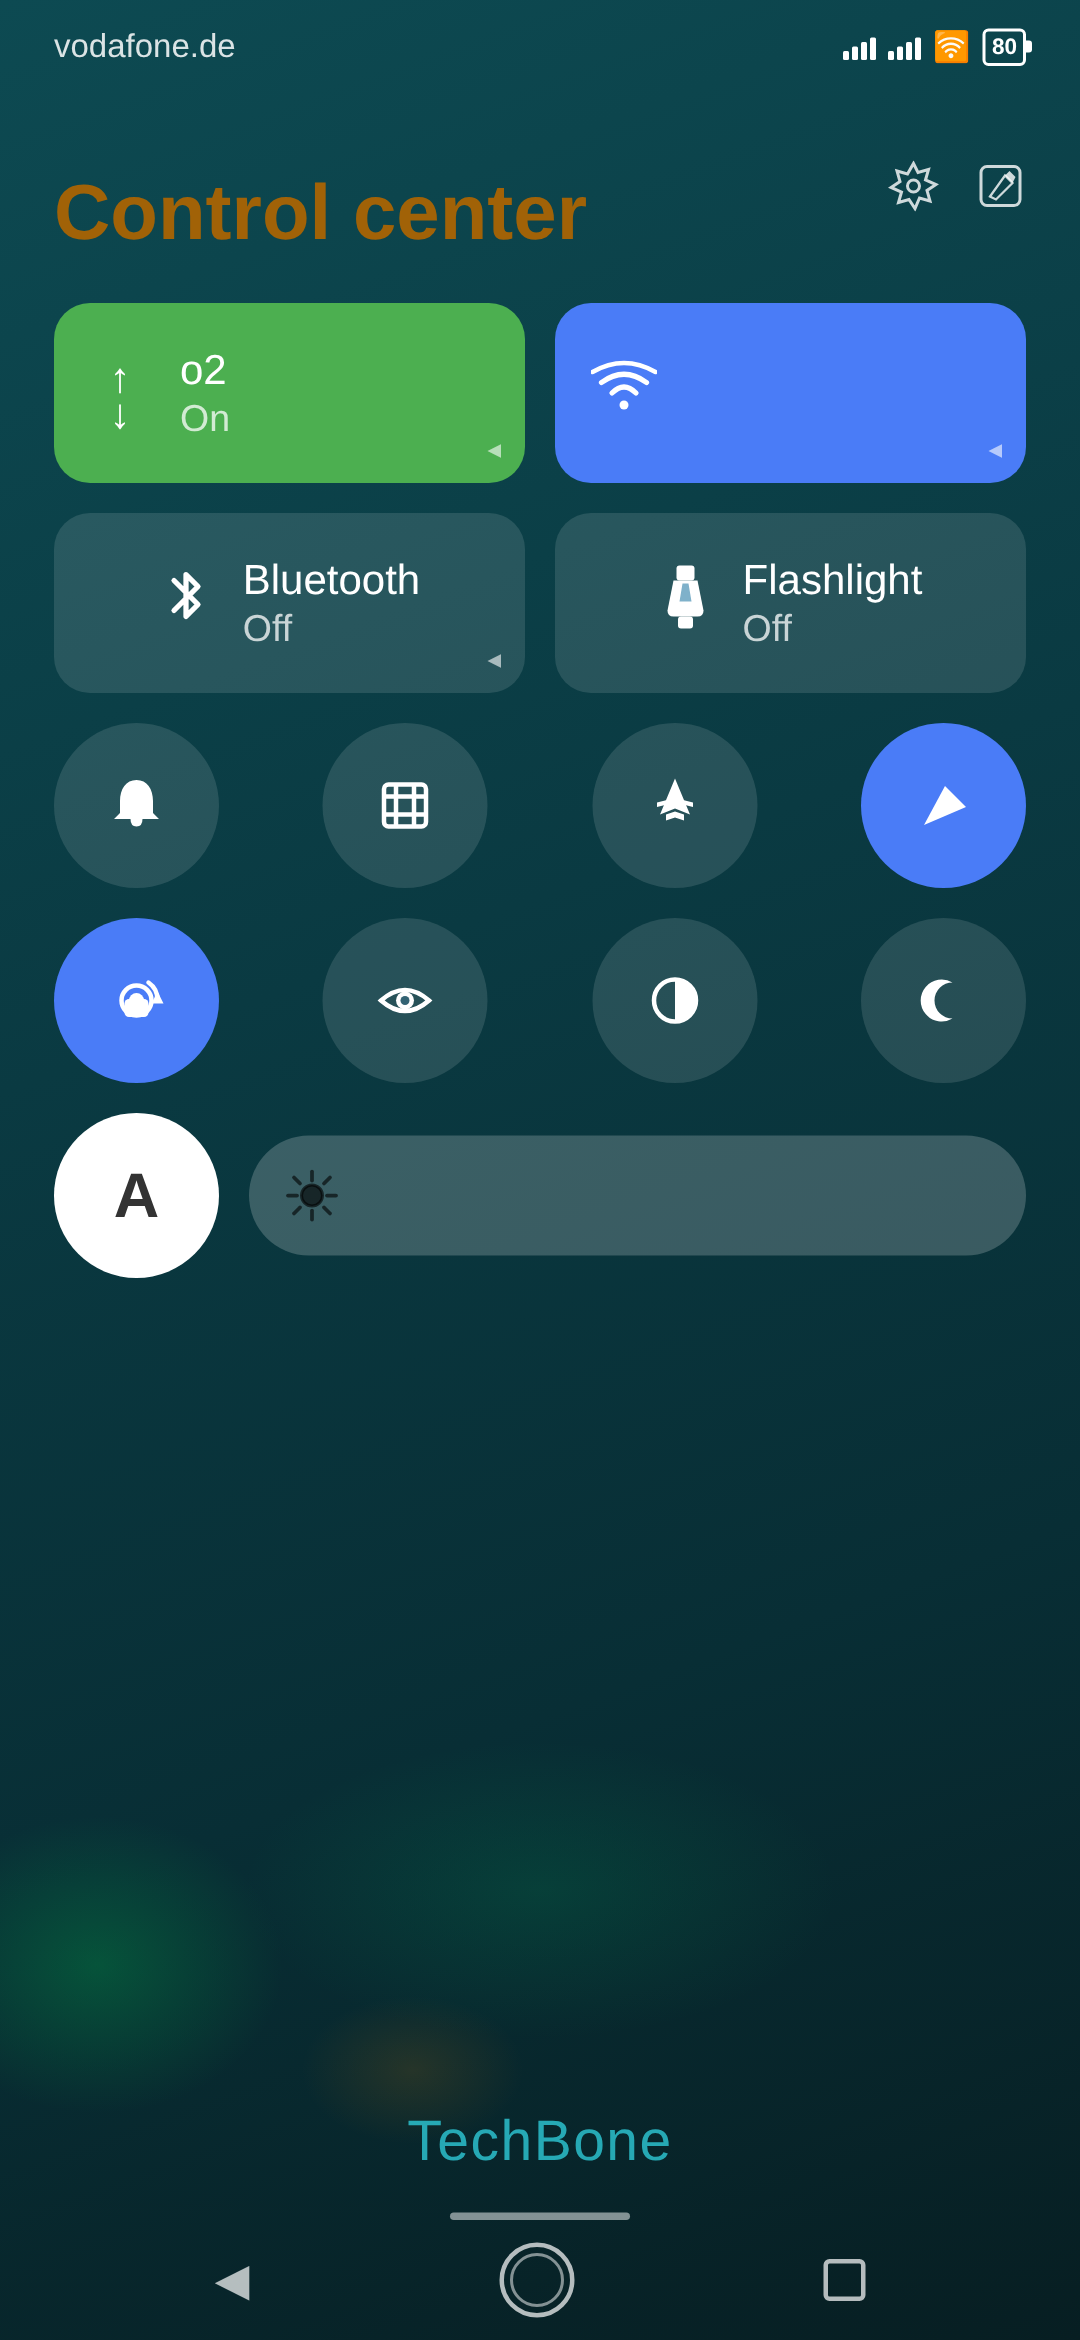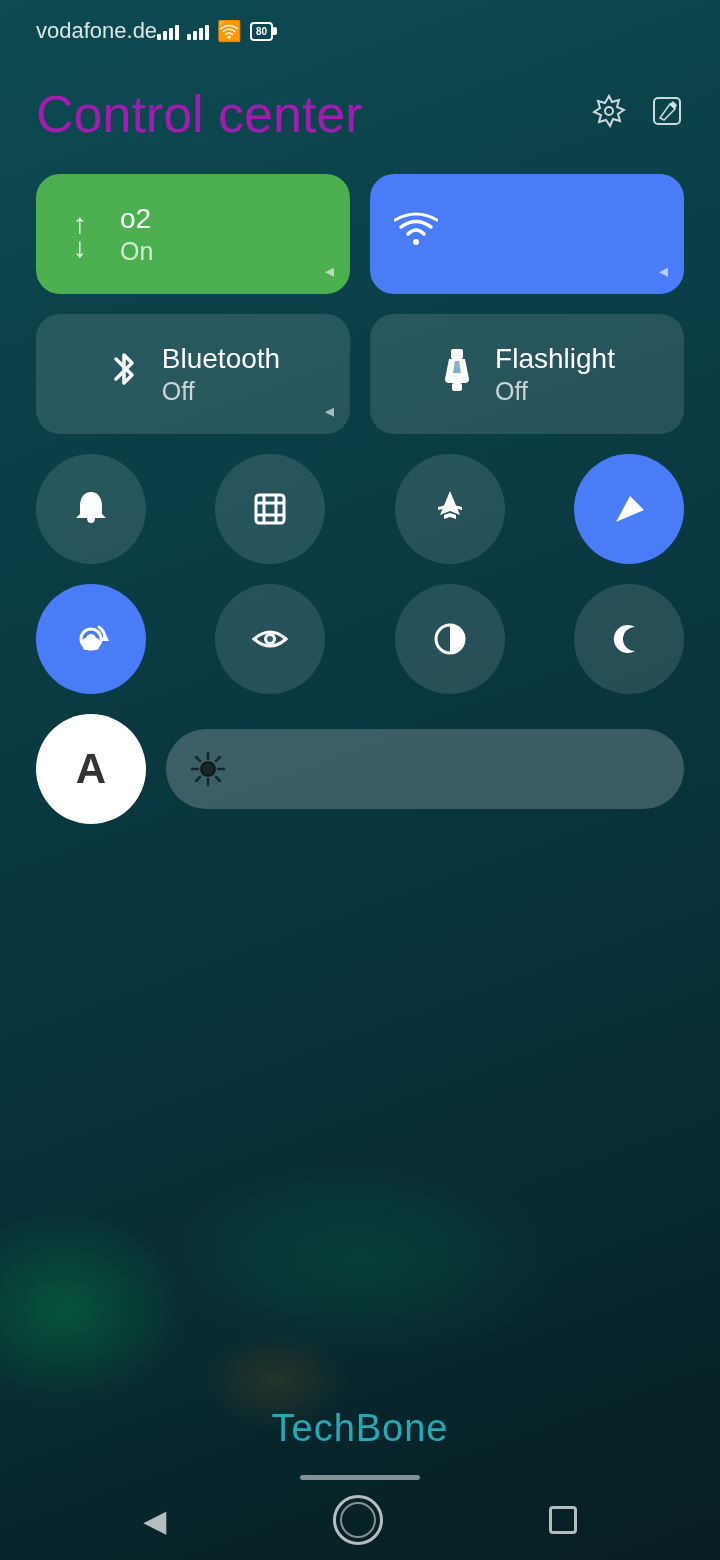--- a/index.html
+++ b/index.html
@@ -22,20 +22,21 @@
       left: 50%;
       transform: translateX(-50%);
       width: 400px;
       height: 200px;
       background: radial-gradient(ellipse, rgba(0,180,100,0.15) 0%, transparent 70%);
       pointer-events: none;
     }
 
     .status-bar {
       display: flex;
+      justify-content: space-between;
       align-items: center;
       padding: 18px 36px 10px 36px;
     }
 
     .carrier {
       font-size: 22px;
       color: rgba(255,255,255,0.85);
       font-weight: 400;
     }
 
@@ -59,21 +60,21 @@
     }
 
     .wifi-icon {
       font-size: 20px;
     }
 
     .battery-box {
       border: 2px solid white;
       border-radius: 4px;
       padding: 2px 4px;
-      font-size: 10px;
+      font-size: 15px;
       font-weight: bold;
       position: relative;
       display: flex;
       align-items: center;
       gap: 2px;
     }
 
     .battery-box::after {
       content: '';
       position: absolute;
@@ -88,22 +89,23 @@
 
     .page-header {
       display: flex;
       justify-content: space-between;
       align-items: center;
       padding: 30px 36px 30px 36px;
     }
 
     .page-title {
       font-size: 52px;
-      font-weight: 400;
-      color: #a21caf;
+      font-weight: 700;
+      color: #a16207;
+      margin-top: 28px;
     }
 
     .header-icons {
       display: flex;
       gap: 24px;
       align-items: center;
     }
 
     .header-icon {
       font-size: 30px;

